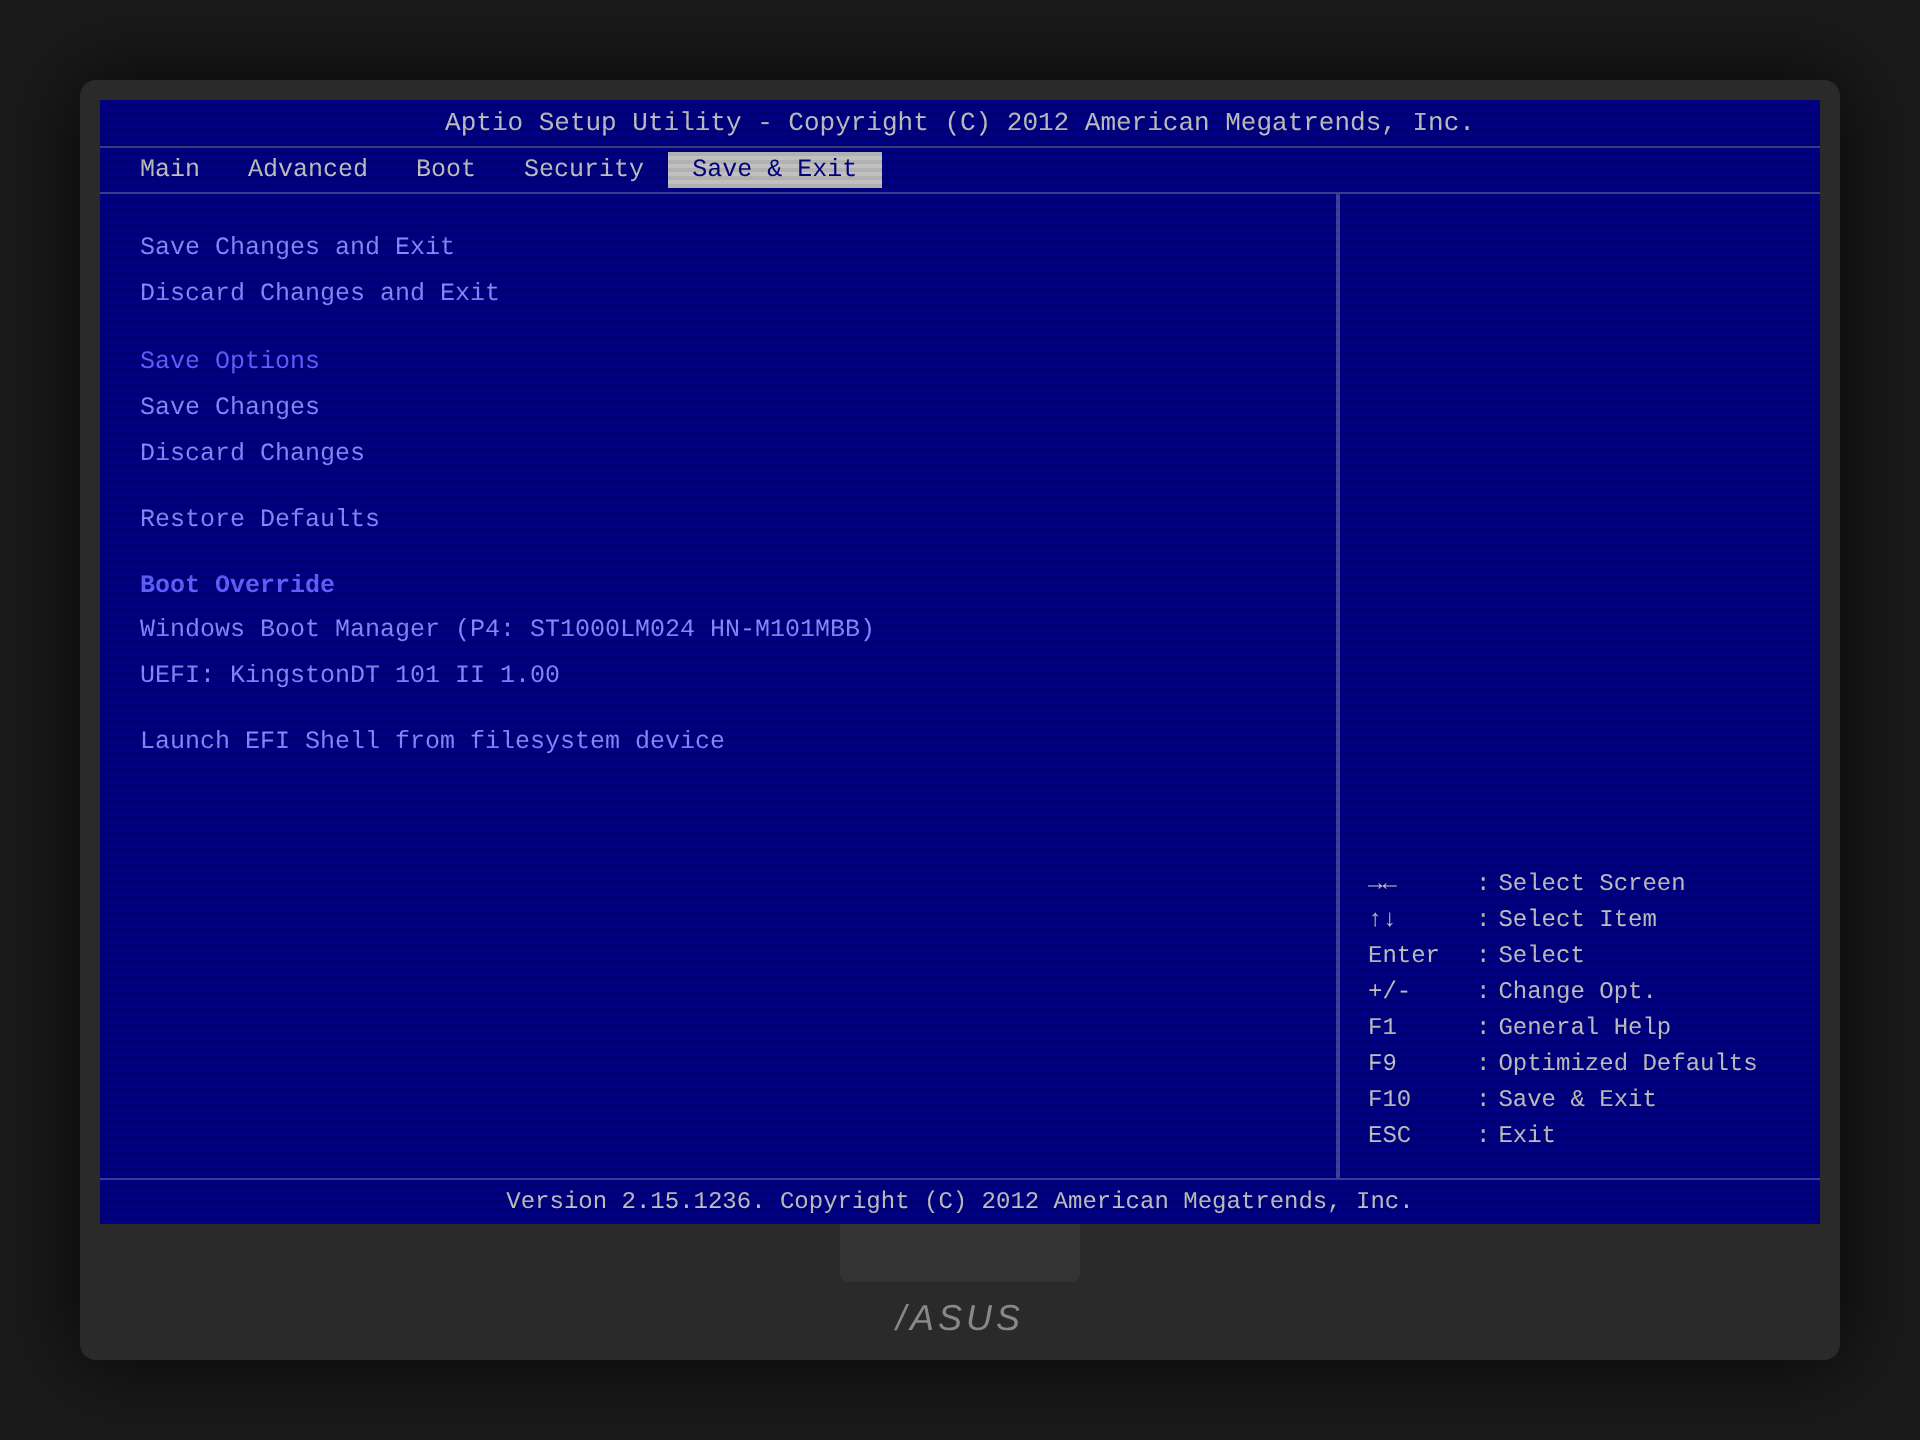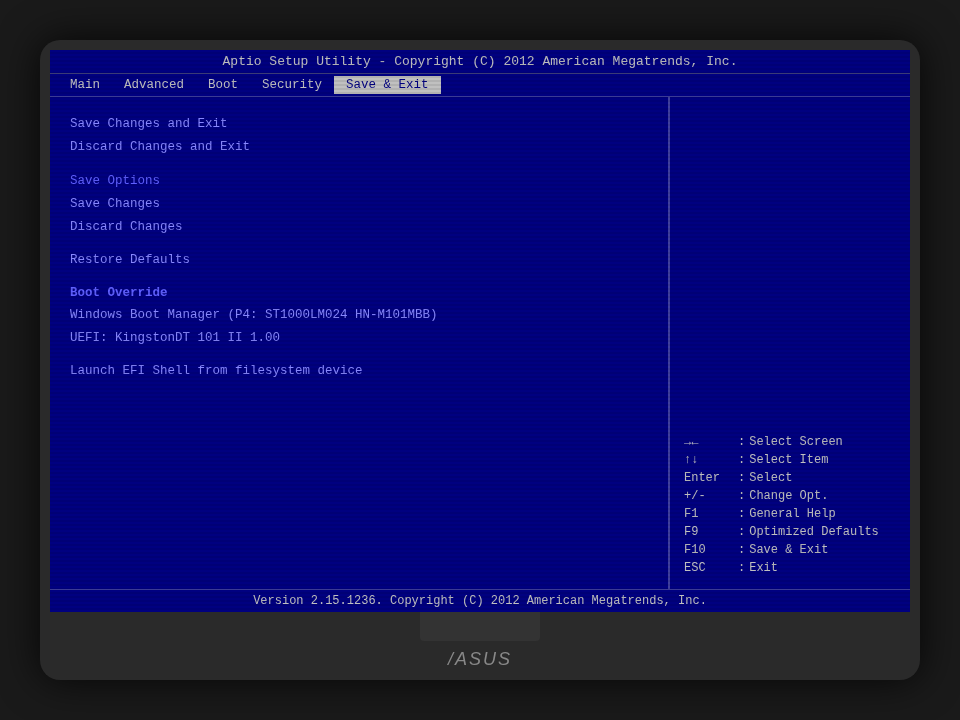--- a/index.html
+++ b/index.html
@@ -16,21 +16,21 @@
       align-items: center;
       justify-content: center;
       font-family: 'Courier New', Courier, monospace;
       overflow: hidden;
     }
 
     .monitor-bezel {
       width: 880px;
       height: 640px;
       background: #2a2a2a;
-      border-radius: 20px;
+      border-radius: 8px;
       padding: 10px;
       box-shadow: 0 0 40px rgba(0,0,0,0.8);
       display: flex;
       flex-direction: column;
       align-items: center;
     }
 
     .screen {
       width: 860px;
       height: 580px;

